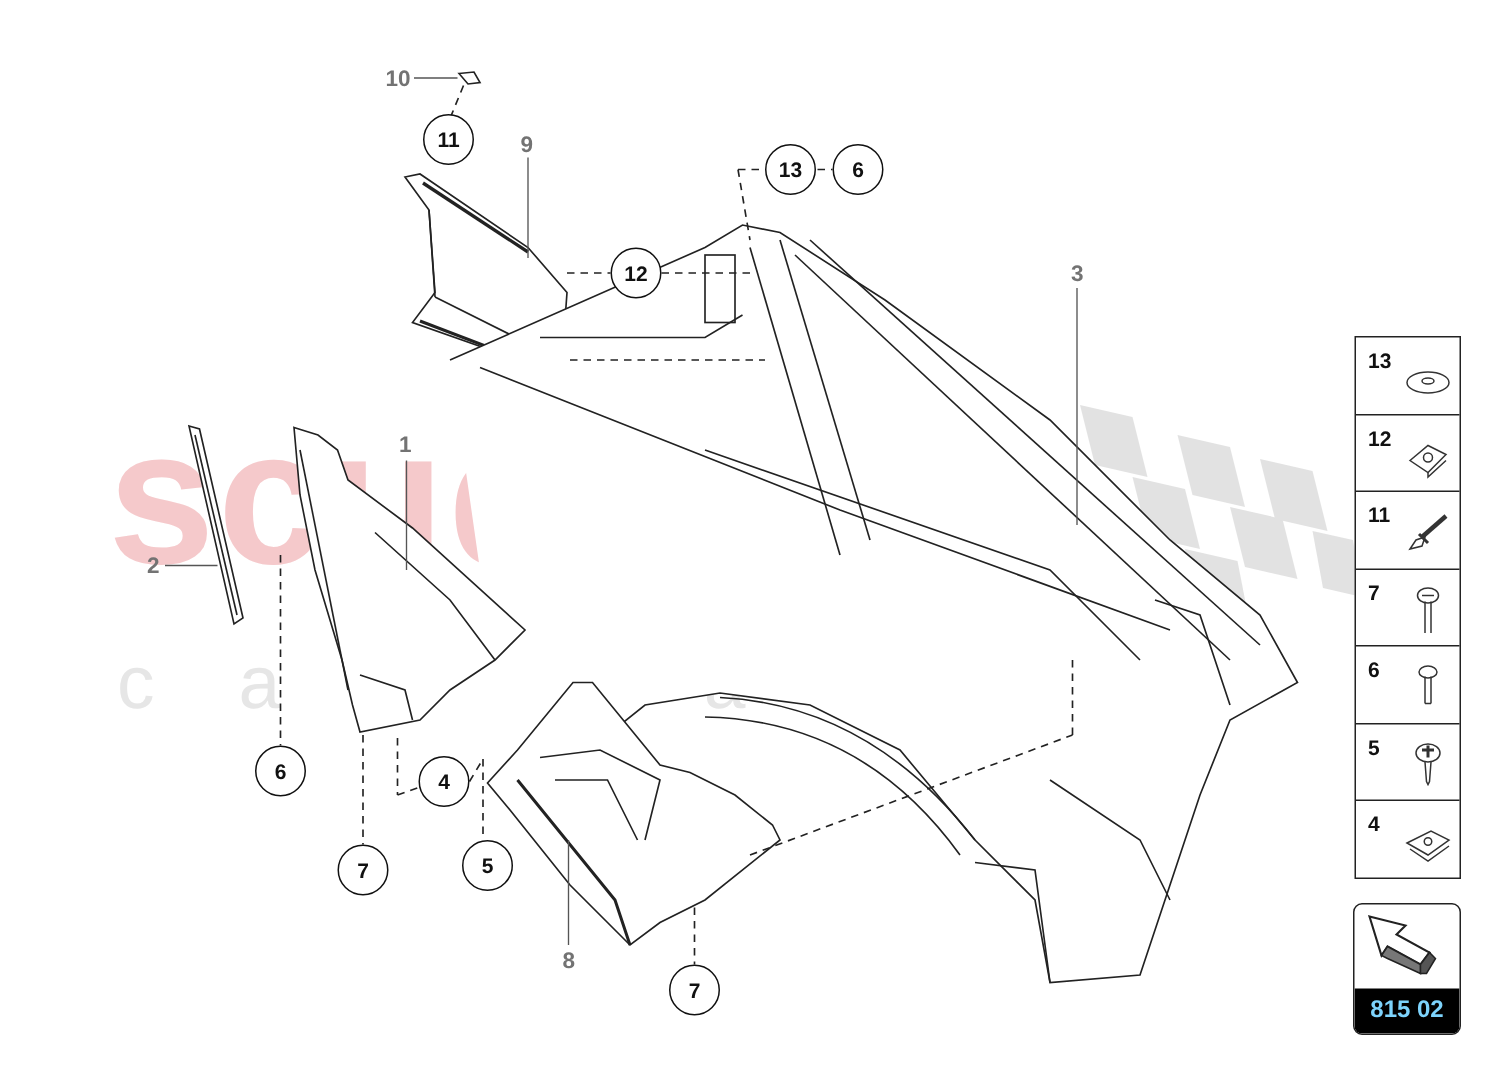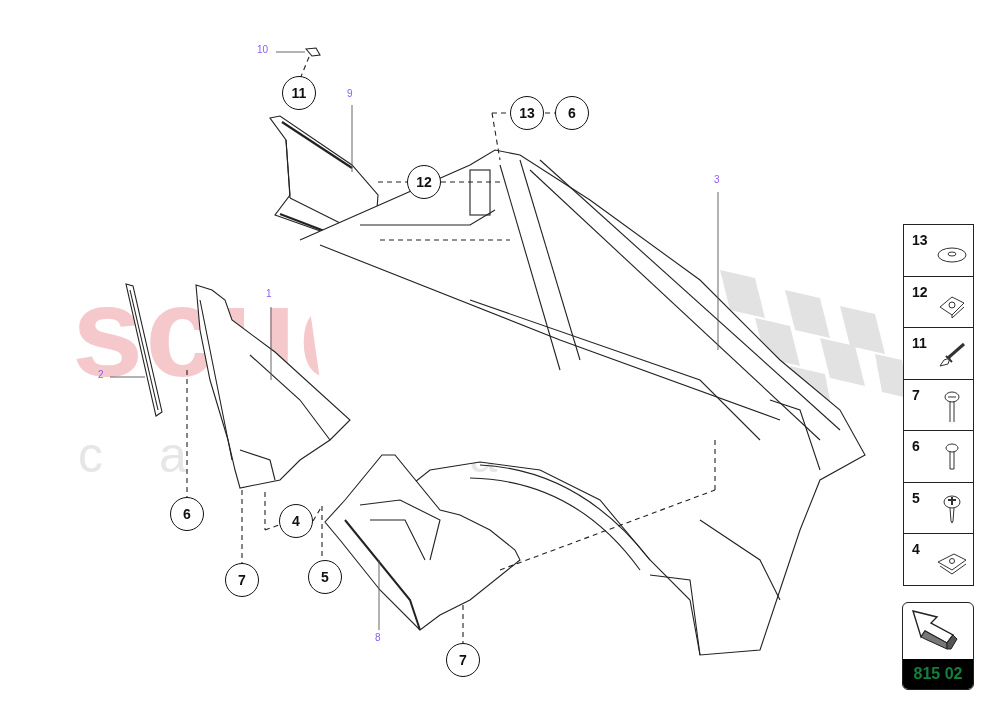--- a/index.html
+++ b/index.html
@@ -6,30 +6,30 @@
   body { width:1000px; height:727px; position:relative; overflow:hidden;
          font-family:"Liberation Sans", sans-serif; }
   #canvas { position:absolute; left:0; top:0; width:1000px; height:727px; }
   .wm-main { position:absolute; left:72px; top:268px; font-size:128px; font-weight:bold;
              color:#f5c9cb; letter-spacing:2px; line-height:1; font-family:"Liberation Sans", sans-serif; }
   .wm-sub { position:absolute; left:78px; top:430px; font-size:50px; color:#e6e6e6;
             letter-spacing:56px; line-height:1; font-family:"Liberation Sans", sans-serif; }
   .callout { position:absolute; width:34px; height:34px; border:1.6px solid #111; border-radius:50%;
              display:flex; align-items:center; justify-content:center; font-weight:bold; font-size:14px;
              background:#fff; box-sizing:border-box; color:#111; }
-  .label { position:absolute; font-weight:normal; font-size:10px; color:#8b5cf6; }
+  .label { position:absolute; font-weight:bold; font-size:15px; color:#737373; }
   .legend { position:absolute; left:903px; top:224px; width:69px; border:1.5px solid #222; background:#fff; }
   .legend-cell { height:50.5px; border-bottom:1.5px solid #222; position:relative; }
   .legend-cell:last-child { border-bottom:none; }
   .legend-num { position:absolute; left:8px; top:7px; font-weight:bold; font-size:14px; color:#111; }
   .legend-icon { position:absolute; left:30px; top:8px; width:36px; height:36px; }
   .nav-box { position:absolute; left:902px; top:602px; width:70px; height:86px; border:1.6px solid #222;
              border-radius:6px; overflow:hidden; background:#fff; }
   .nav-arrow { position:absolute; left:4px; top:4px; width:62px; height:46px; }
-  .nav-code { position:absolute; left:0; bottom:0; width:100%; height:30px; background:#000; color:#15803d;
+  .nav-code { position:absolute; left:0; bottom:0; width:100%; height:30px; background:#000; color:#7dd3fc;
               font-weight:bold; font-size:16px; display:flex; align-items:center; justify-content:center; }
 </style>
 </head>
 <body>
 
 <div id="canvas">
 
   <div class="wm-main">scuderia</div>
   <div class="wm-sub">car parts</div>
 

